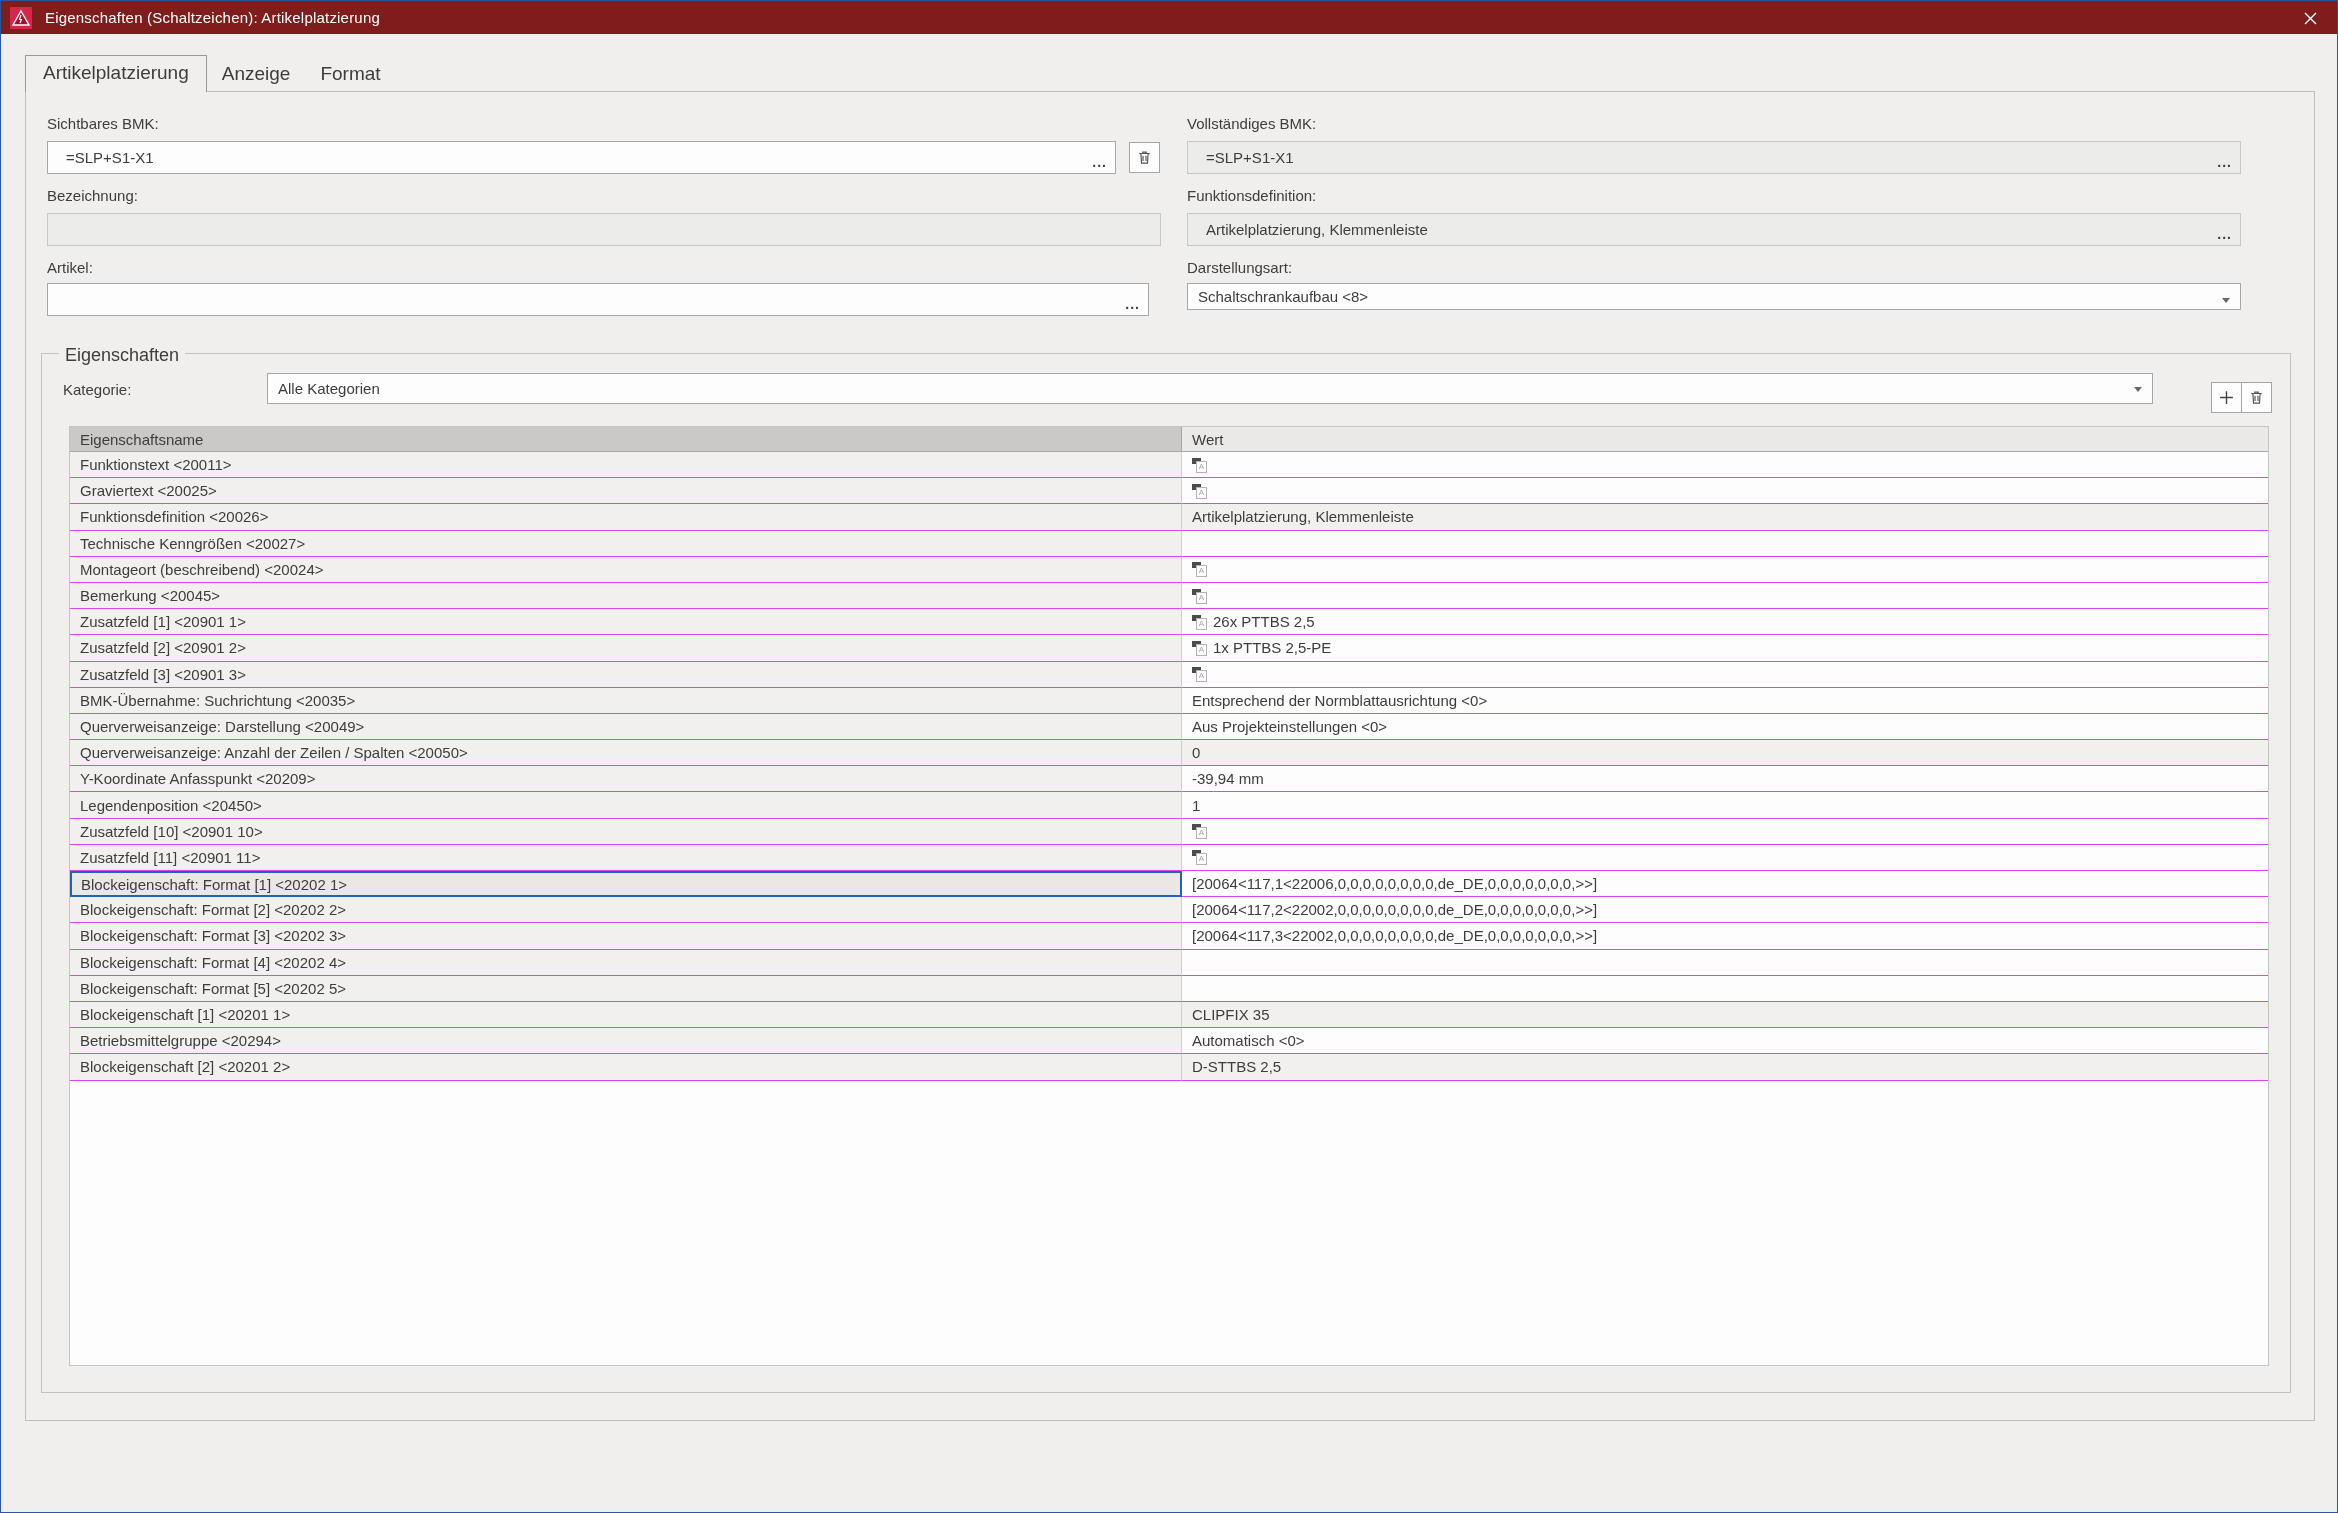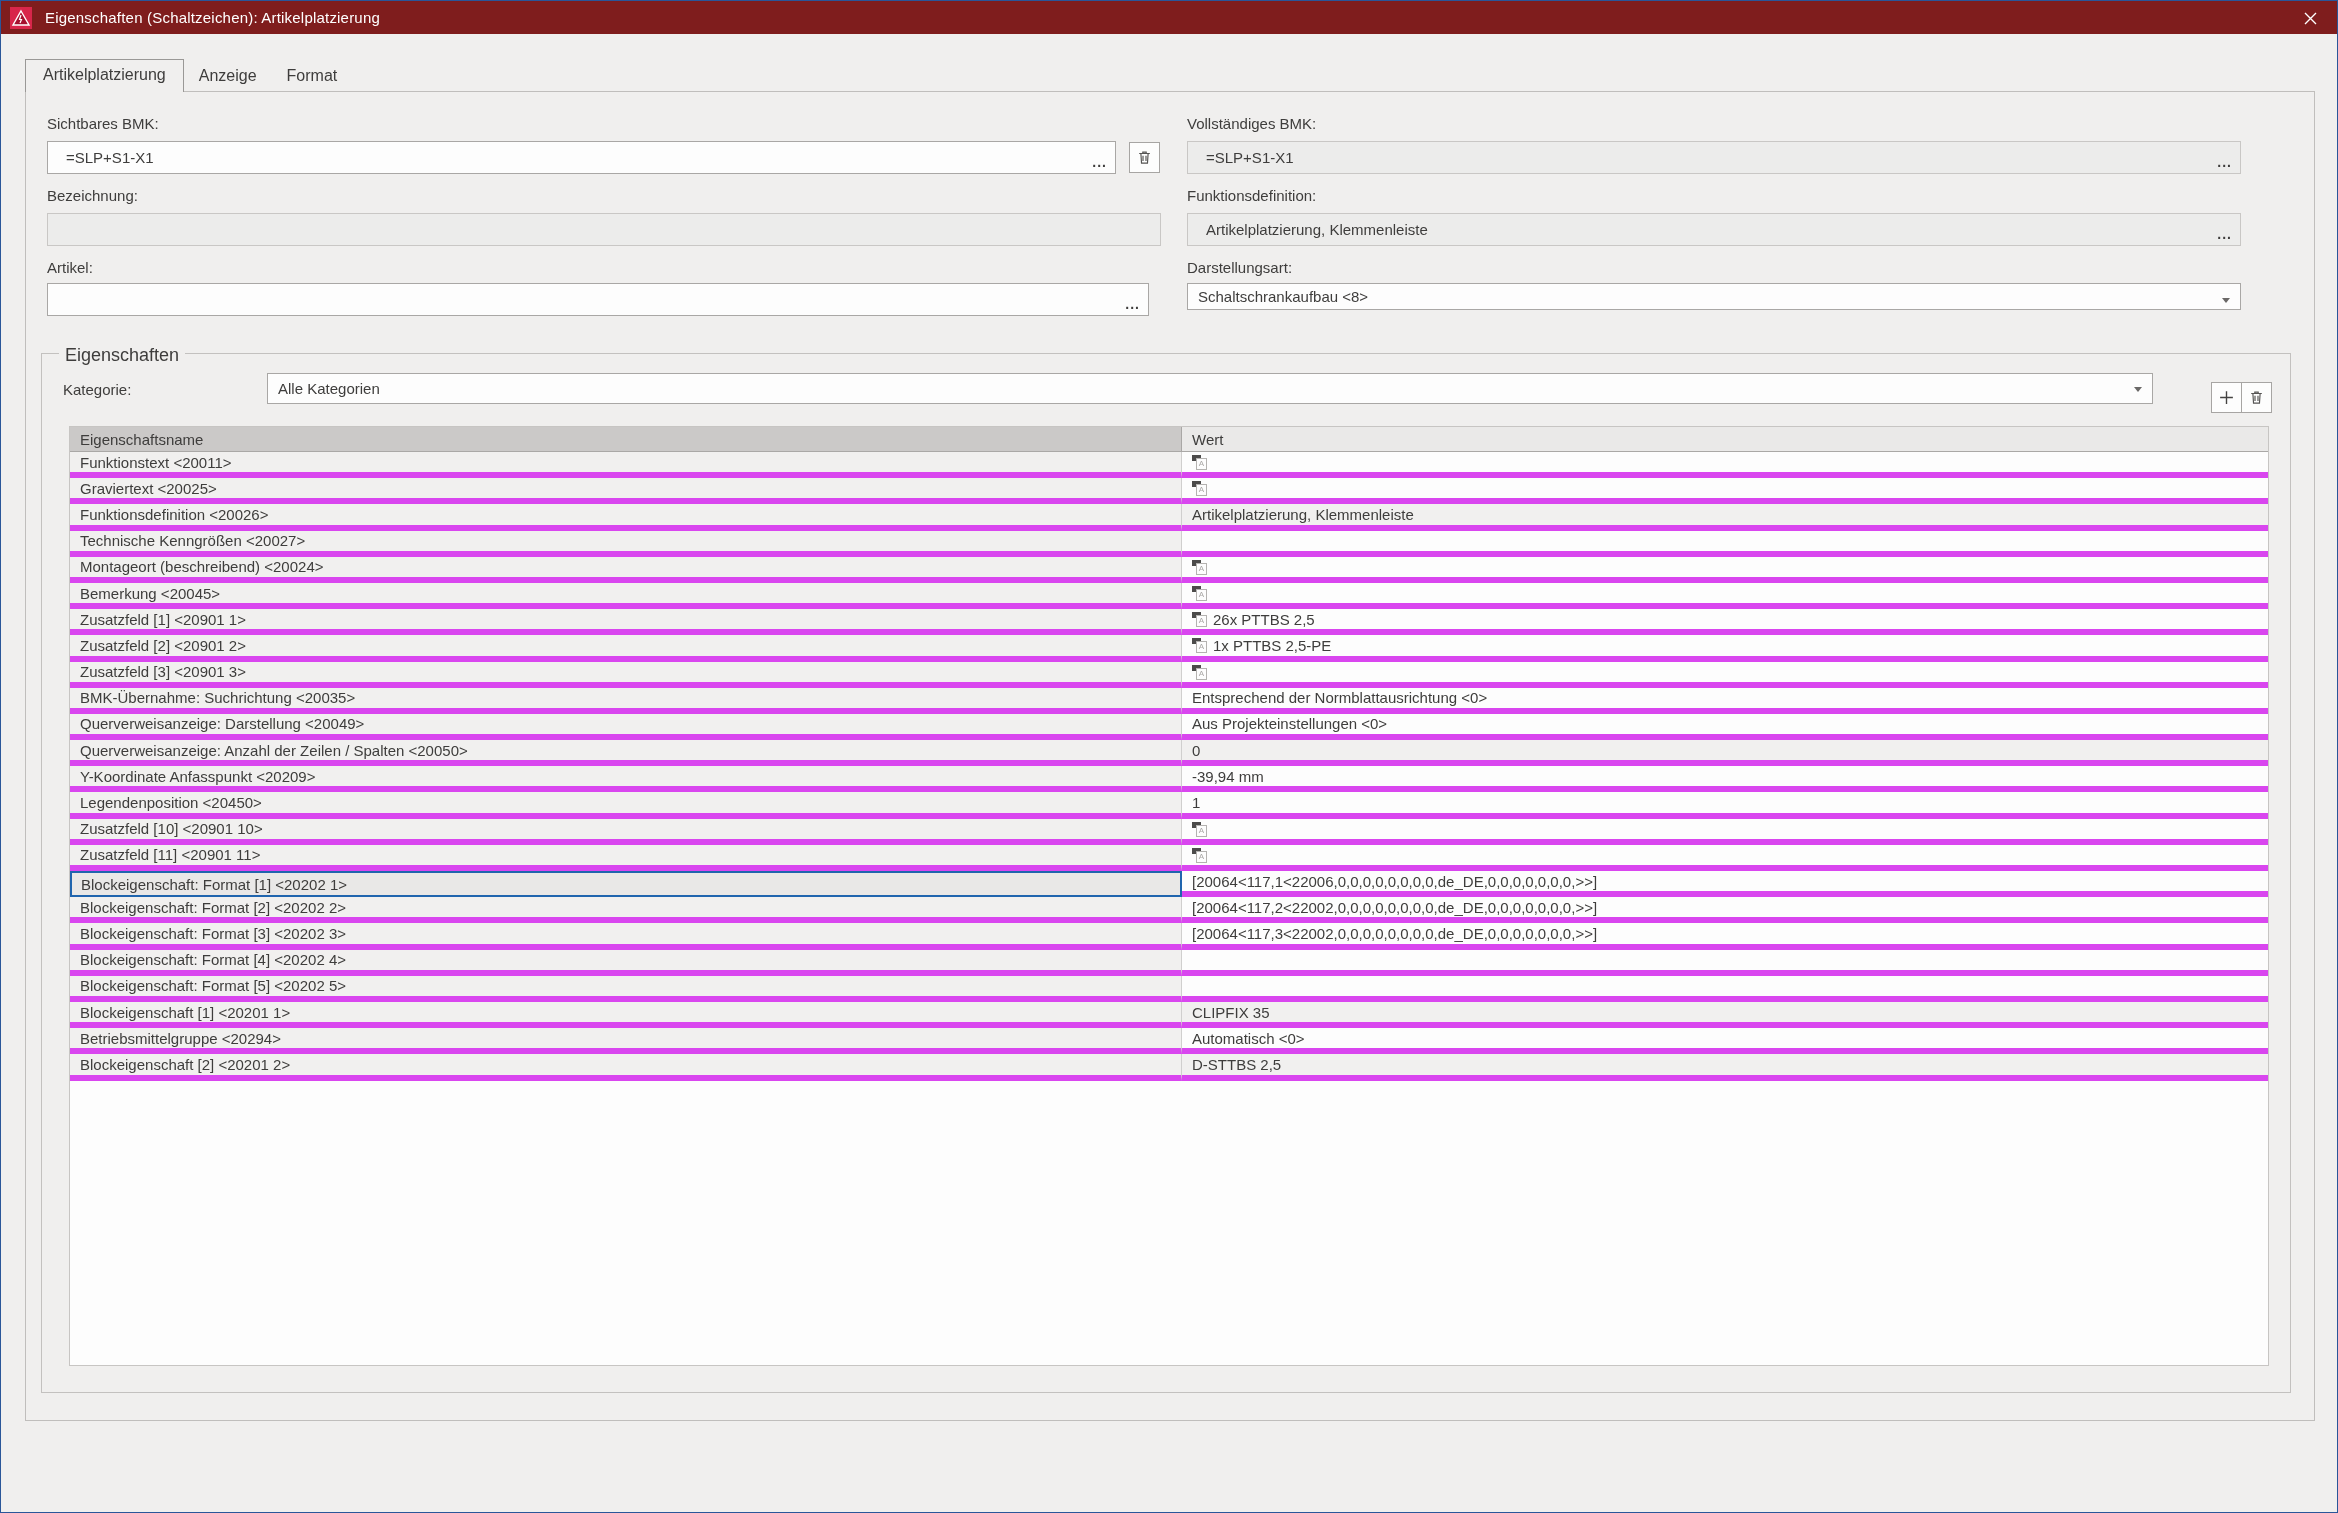--- a/index.html
+++ b/index.html
@@ -8,21 +8,21 @@
           border:1px solid #2a5699;box-sizing:border-box;overflow:hidden;}
   
   .titlebar{position:absolute;left:0;top:0;width:100%;height:33px;background:#7f1d1d;
             display:flex;align-items:center;}
   .appicon{width:22px;height:22px;margin-left:9px;flex:0 0 22px;}
   .title{color:#ffffff;font-size:15px;margin-left:13px;letter-spacing:.2px;}
   .closebtn{position:absolute;right:12px;top:5px;width:30px;height:24px;display:flex;
             align-items:center;justify-content:center;cursor:pointer;background:transparent;border:0;}
   
   .tabstrip{position:absolute;left:24px;top:60px;height:31px;display:flex;align-items:flex-end;z-index:3;}
-  .tab{font-size:16px;color:#3e3d3c;padding:6px 15px 7px 15px;position:relative;cursor:pointer;}
+  .tab{font-size:19px;color:#3e3d3c;padding:6px 15px 7px 15px;position:relative;cursor:pointer;}
   .tab.active{background:#f0efee;border:1px solid #9a9896;border-bottom:none;padding:6px 17px 8px 17px;}
   .tabpage{position:absolute;left:24px;top:90px;width:2290px;height:1330px;
            border:1px solid #c0bebc;box-sizing:border-box;background:#f0efee;z-index:1;}
   
   .lbl{position:absolute;font-size:15px;color:#3e3d3c;height:20px;z-index:2;}
   .input{position:absolute;height:33px;box-sizing:border-box;border:1px solid #a9a7a5;background:#fdfdfd;
          font-size:15px;color:#3e3d3c;display:flex;align-items:center;padding:0 26px 0 18px;z-index:2;}
   .input.gray{background:#ececeb;border-color:#c9c7c5;}
   .input.noell{padding-right:10px;}
   .ell{position:absolute;right:8px;bottom:4px;font-size:14px;font-weight:700;color:#3e3d3c;letter-spacing:1px;line-height:1;}
@@ -39,21 +39,21 @@
                font-size:18px;color:#3e3d3c;z-index:2;}
   
   .proptable{position:absolute;left:68px;top:425px;width:2200px;height:940px;box-sizing:border-box;
              background:#fdfdfd;border:1px solid #c7c5c3;z-index:2;overflow:hidden;}
   .thead{display:flex;height:24px;border-bottom:1px solid #aaa8a6;}
   .thname{width:1112px;box-sizing:border-box;background:#cbc9c8;border-right:1px solid #a9a7a5;
           font-size:15px;color:#3e3d3c;padding-left:10px;display:flex;align-items:center;}
   .thval{flex:1;background:#eae9e8;font-size:15px;color:#3e3d3c;padding-left:10px;display:flex;align-items:center;}
   .trow{display:flex;height:26.2px;box-sizing:border-box;}
   .tcell{box-sizing:border-box;font-size:15px;color:#3e3d3c;display:flex;align-items:center;
-         padding-left:10px;border-bottom:6px solid #d946ef;white-space:nowrap;overflow:hidden;}
+         padding-left:10px;border-bottom:1px solid #d946ef;white-space:nowrap;overflow:hidden;}
   .tname{width:1112px;background:#f1f0ef;border-right:1px solid #d0cfce;}
   .tname.sel{border:2px solid #2065ae;background:#e9e8e7;padding-left:9px;}
   .tval{flex:1;background:#fdfdfd;}
   .tval.ro{background:#f1f0ef;}
   .vtext{white-space:nowrap;}
   
   .mlicon{position:relative;width:15px;height:16px;display:inline-block;flex:0 0 15px;margin-right:6px;}
   .mlicon b{position:absolute;right:0;bottom:0;width:11px;height:12px;box-sizing:border-box;
             border:1px solid #b4b2b0;background:#fdfdfd;color:#a9a7a5;font-size:8px;font-weight:400;
             line-height:9px;text-align:center;font-style:normal;}

